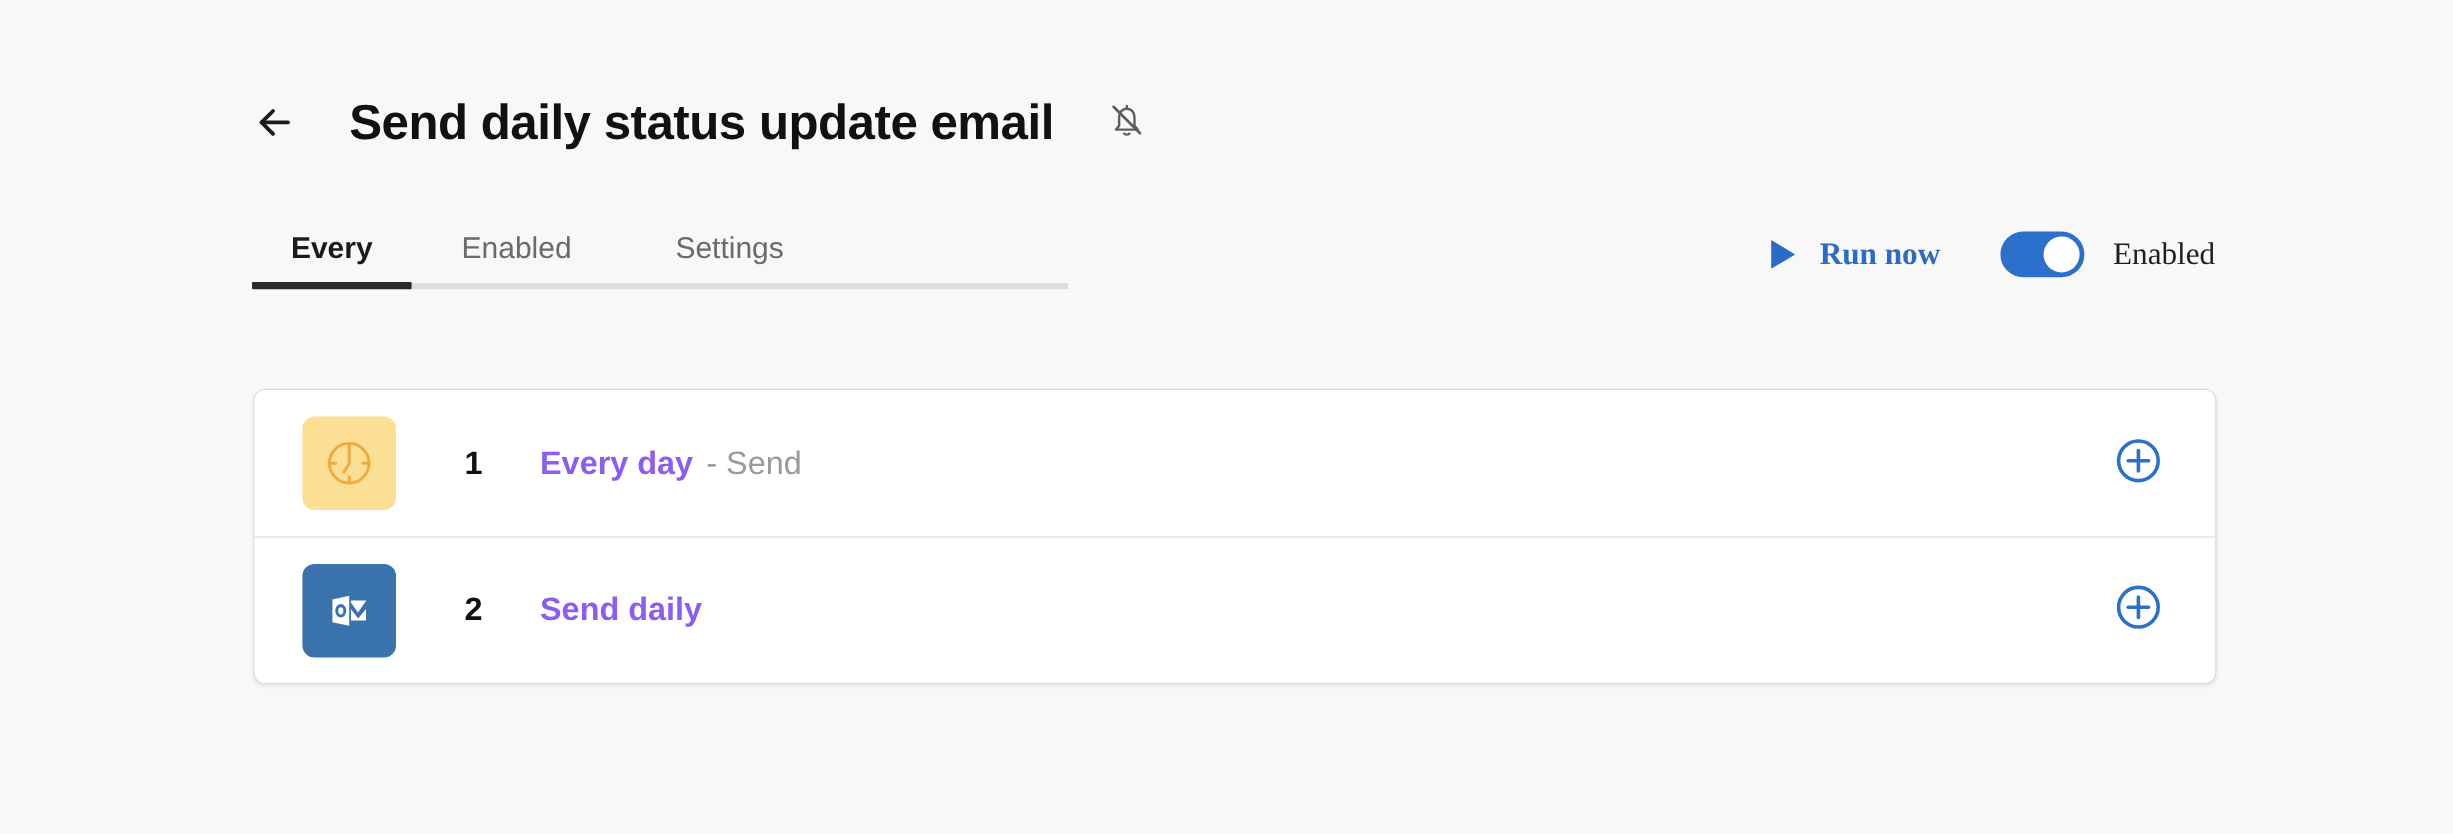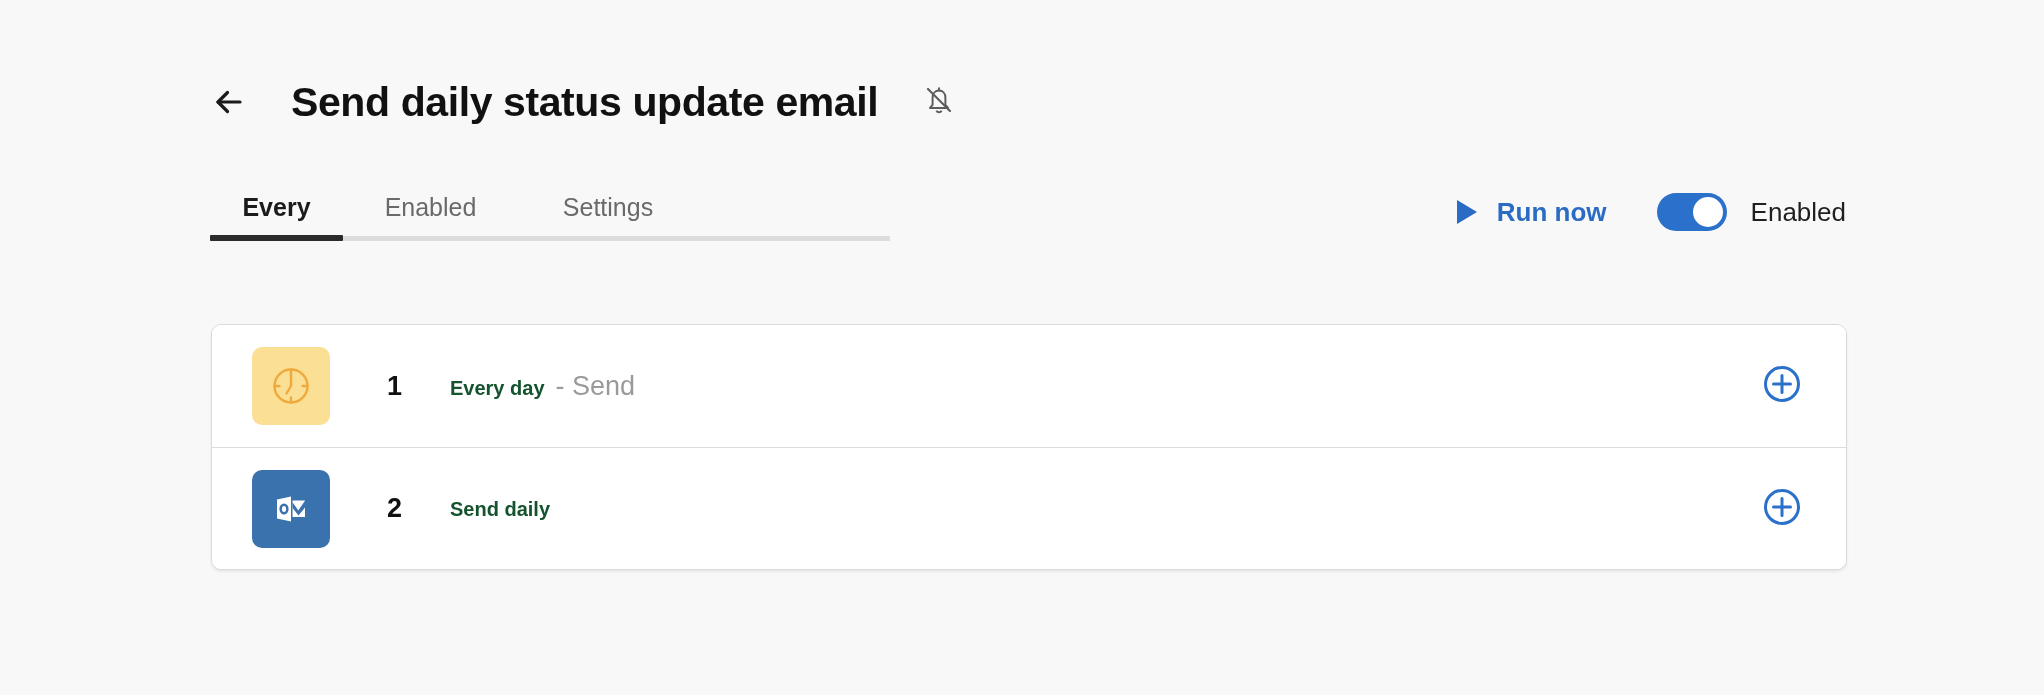--- a/index.html
+++ b/index.html
@@ -118,20 +118,21 @@
   }
 
   
   .header-actions {
     position: absolute;
     right: 198px;
     top: 186px;
     display: flex;
     align-items: center;
     height: 52px;
+    font-family: Liberation Serif, serif;
   }
 
   .run-now {
     display: flex;
     align-items: center;
     cursor: pointer;
     gap: 16px;
     margin-right: 50px;
   }
   .play-icon {
@@ -225,23 +226,23 @@
     line-height: 1;
   }
 
   .step-text {
     margin-left: 41px;
     display: flex;
     align-items: baseline;
     line-height: 1;
   }
   .step-title {
-    font-size: 20px;
-    font-weight: bold;
-    color: #14532d;
+    font-size: 27px;
+    font-weight: bold;
+    color: #8b5cf6;
     white-space: nowrap;
   }
   .step-subtitle {
     font-size: 27px;
     color: #9a9a9a;
     white-space: nowrap;
     margin-left: 11px;
   }
 
   .spacer { flex: 1 1 auto; }

